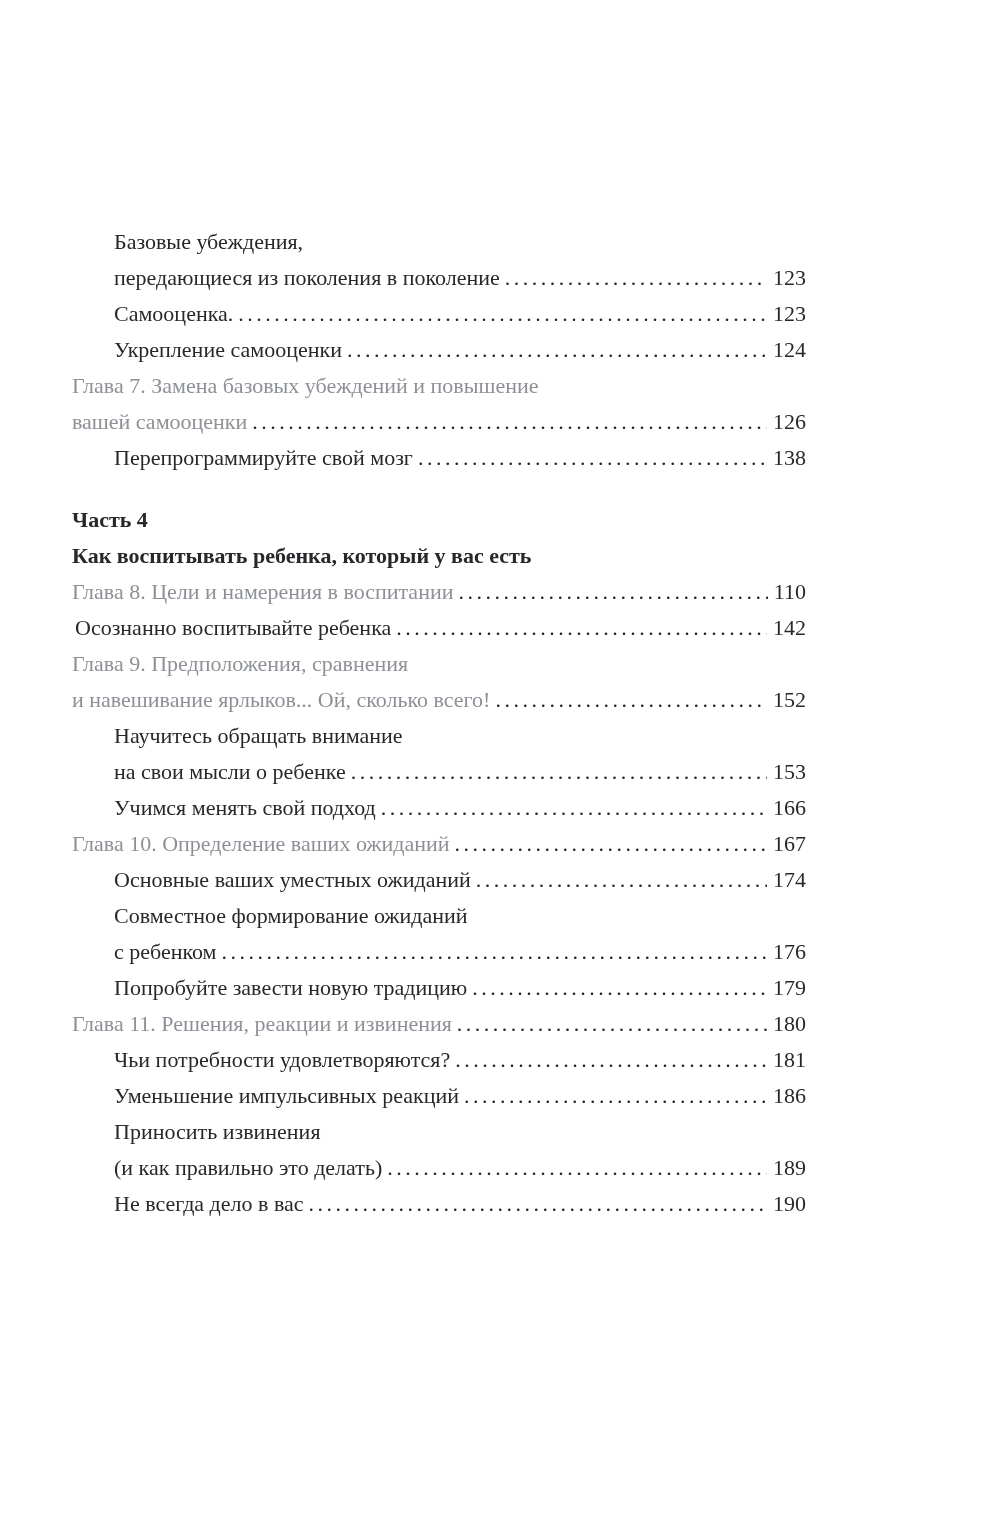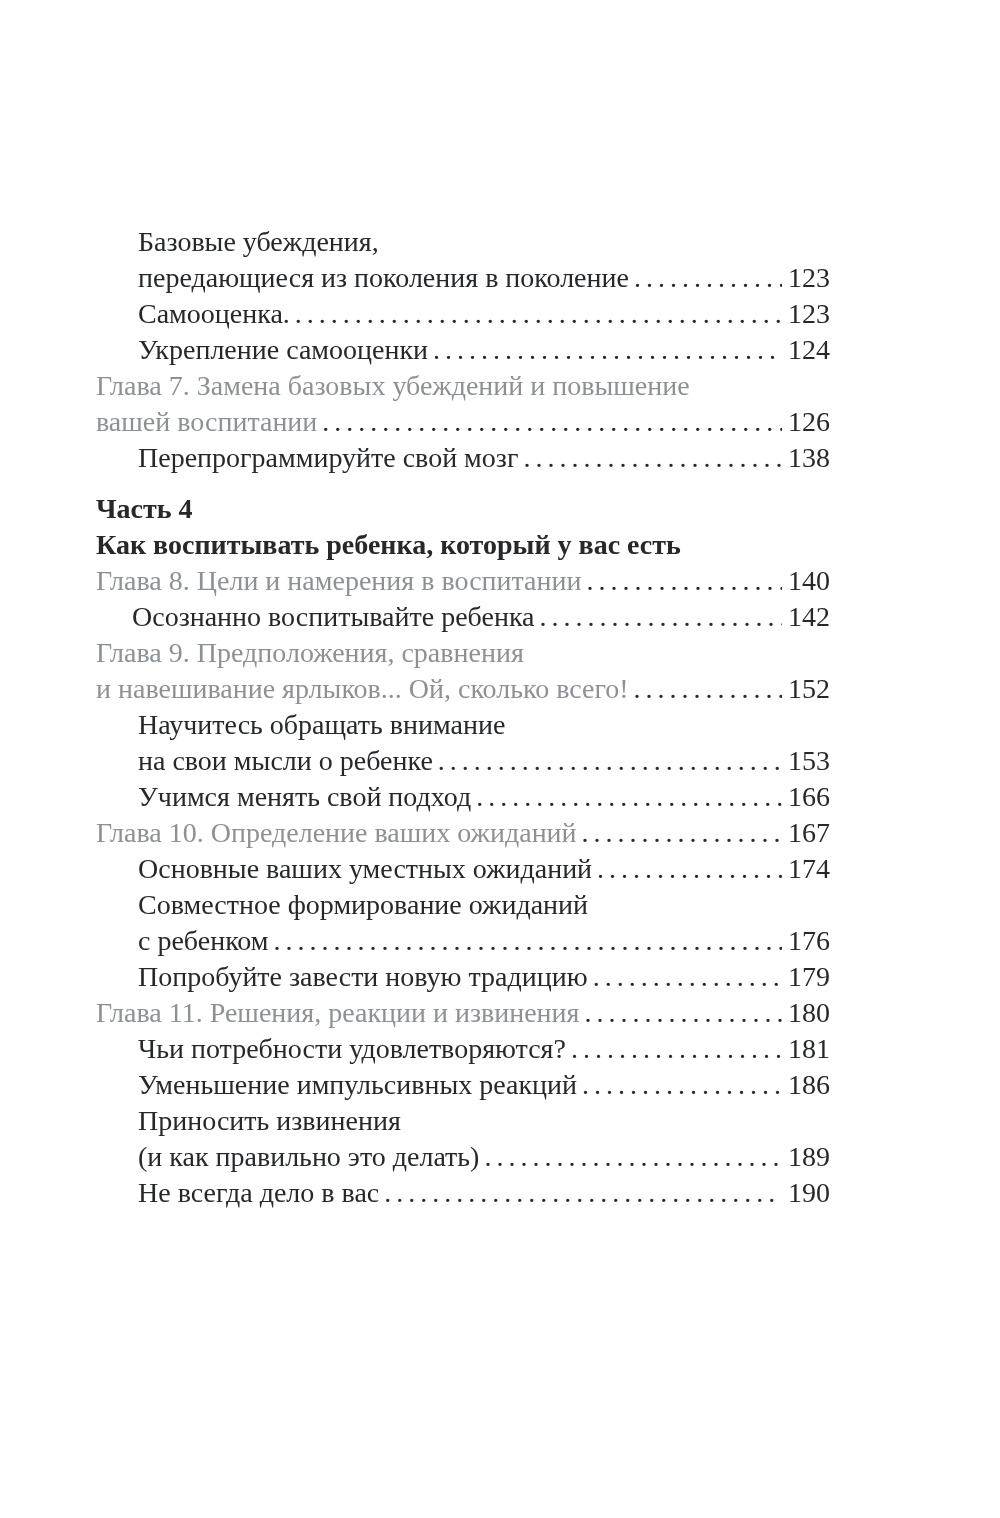--- a/index.html
+++ b/index.html
@@ -10,30 +10,30 @@
     width: 1000px;
     height: 1518px;
     background: var(--bg, #ffffff);
     font-family: "Liberation Serif", "DejaVu Serif", serif;
     color: var(--text, #26282b);
     overflow: hidden;
     position: relative;
   }
   .toc {
     position: absolute;
-    left: 96px;
+    left: 72px;
     top: 224px;
     width: 734px;
-    font-size: 28px;
+    font-size: 22px;
     line-height: 36px;
   }
   .entry { margin: 0; }
   .entry.item  { margin-left: 42px; }
-  .entry.item1 { margin-left: 36px; }
-  .entry.part  { margin-top: 15px; font-weight: 700; }
+  .entry.item1 { margin-left: 3px; }
+  .entry.part  { margin-top: 26px; font-weight: 700; }
   .entry.chapter .text { color: var(--muted, #8d9196); font-family: Liberation Serif, serif; }
   .row {
     display: flex;
     align-items: baseline;
     white-space: nowrap;
   }
   .text { flex: 0 0 auto; }
   .dots {
     flex: 1 1 auto;
     overflow: hidden;
@@ -79,21 +79,21 @@
         <span class="text">Укрепление самооценки</span>
         <span class="dots"></span>
         <span class="page-num">124</span>
       </div>
     </div>
     <div class="entry chapter">
       <div class="row">
         <span class="text">Глава 7. Замена базовых убеждений и повышение</span>
       </div>
       <div class="row">
-        <span class="text">вашей воспитании</span>
+        <span class="text">вашей самооценки</span>
         <span class="dots"></span>
         <span class="page-num">126</span>
       </div>
     </div>
     <div class="entry item">
       <div class="row">
         <span class="text">Перепрограммируйте свой мозг</span>
         <span class="dots"></span>
         <span class="page-num">138</span>
       </div>
@@ -103,21 +103,21 @@
         <span class="text">Часть 4</span>
       </div>
       <div class="row">
         <span class="text">Как воспитывать ребенка, который у вас есть</span>
       </div>
     </div>
     <div class="entry chapter">
       <div class="row">
         <span class="text">Глава 8. Цели и намерения в воспитании</span>
         <span class="dots"></span>
-        <span class="page-num">140</span>
+        <span class="page-num">110</span>
       </div>
     </div>
     <div class="entry item1">
       <div class="row">
         <span class="text">Осознанно воспитывайте ребенка</span>
         <span class="dots"></span>
         <span class="page-num">142</span>
       </div>
     </div>
     <div class="entry chapter">

